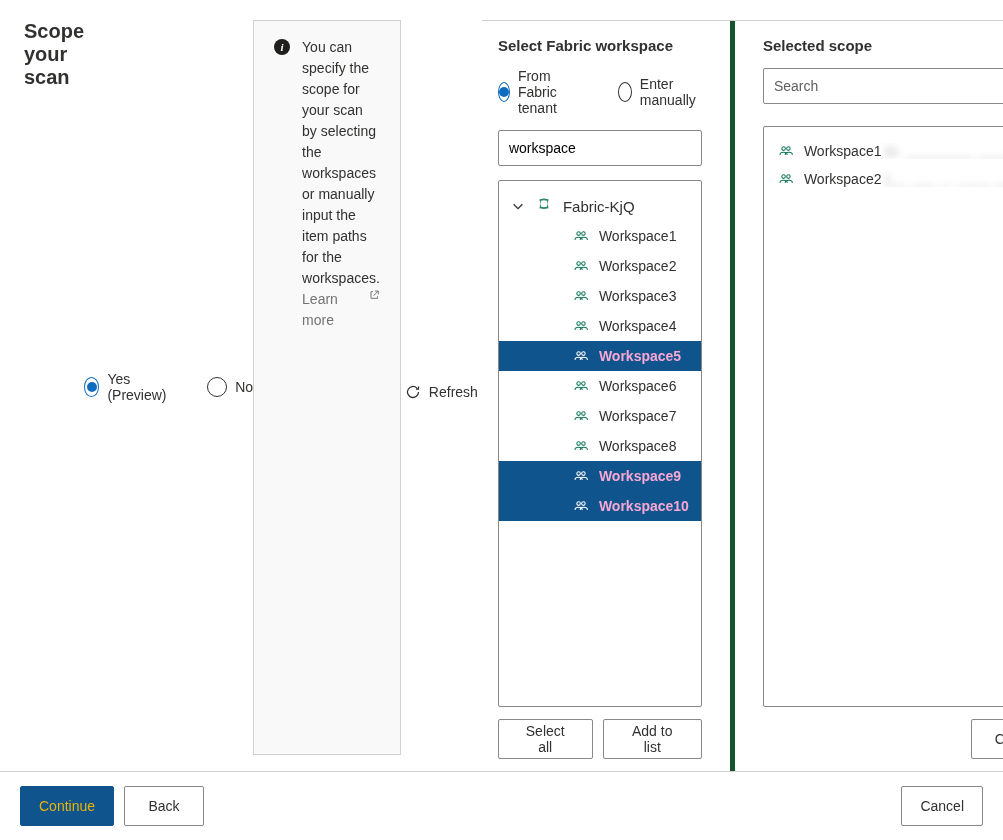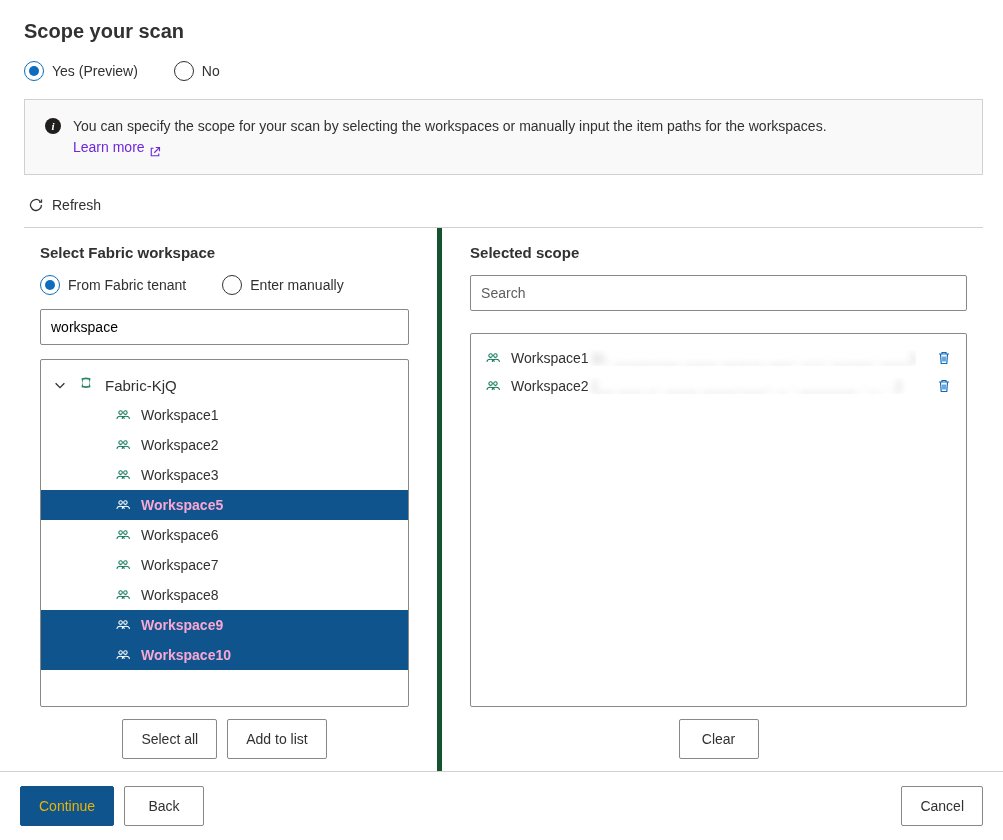--- a/index.html
+++ b/index.html
@@ -6,21 +6,21 @@
     body {
       font-family: "Segoe UI", -apple-system, BlinkMacSystemFont, sans-serif;
       font-size: 14px;
       color: #323130;
       background: #fff;
       width: 1003px;
       height: 840px;
       display: flex;
       flex-direction: column;
     }
-    .content { flex: 1; padding: 20px 20px 0 24px; display: flex; flex-direction: column; overflow: hidden; }
+    .content { flex: 1; padding: 20px 20px 0 24px; display: flex; flex-direction: row; overflow: hidden; }
     h2 { font-size: 20px; font-weight: 600; margin-bottom: 18px; }
     .radio-row { display: flex; gap: 36px; margin-bottom: 18px; align-items: center; }
     .radio { display: inline-flex; align-items: center; gap: 8px; cursor: pointer; }
     .radio-outer {
       width: 20px; height: 20px; border: 1px solid #323130; border-radius: 50%;
       display: inline-flex; align-items: center; justify-content: center;
     }
     .radio.selected .radio-outer { border-color: #0f6cbd; border-width: 1.5px; }
     .radio-inner { width: 10px; height: 10px; border-radius: 50%; background: transparent; }
     .radio.selected .radio-inner { background: #0f6cbd; }
@@ -29,21 +29,21 @@
       padding: 16px 20px; margin-bottom: 16px;
       display: flex; gap: 12px;
     }
     .info-icon {
       width: 16px; height: 16px; flex: 0 0 16px; margin-top: 2px;
       background: #201f1e; border-radius: 50%; color: #fff;
       display: inline-flex; align-items: center; justify-content: center;
       font-size: 11px; font-weight: bold; font-style: italic; font-family: Georgia, serif;
     }
     .info-text { line-height: 1.5; }
-    .link { color: #6d28d9; cursor: pointer; display: inline-flex; align-items: flex-end; gap: 4px; }
+    .link { color: #737373; cursor: pointer; display: inline-flex; align-items: flex-start; gap: 4px; }
     .ext-icon { width: 12px; height: 12px; }
     .refresh-row { display: flex; align-items: center; gap: 8px; padding: 6px 4px 14px; cursor: pointer; }
     .refresh-icon { width: 16px; height: 16px; }
     .panes { display: flex; flex: 1; border-top: 1px solid #d2d0ce; min-height: 0; }
     .pane { flex: 1; padding: 16px 16px 12px; display: flex; flex-direction: column; min-height: 0; }
     .pane-left { padding-right: 28px; }
     .pane-right { border-left: 5px solid #14532d; padding-left: 28px; justify-content: center; }
     .pane-title { font-weight: 600; font-size: 15px; margin-bottom: 14px; }
     .search-input {
       width: 100%; height: 36px; border: 1px solid #8a8886;
@@ -200,20 +200,29 @@
               </div>
               <div class="tree-item">
                 <svg class="ws-icon" viewBox="0 0 20 20" fill="none" stroke="currentColor" stroke-width="1.3">
                   <circle cx="7" cy="7" r="2.2"></circle>
                   <circle cx="13" cy="7" r="2.2"></circle>
                   <path d="M2.5 15c0-2 2-3.5 4.5-3.5S11.5 13 11.5 15"></path>
                   <path d="M9 15c0-2 2-3.5 4.5-3.5S18 13 18 15"></path>
                 </svg>
                 <span>Workspace3</span>
               </div>
+              <div class="tree-item">
+                <svg class="ws-icon" viewBox="0 0 20 20" fill="none" stroke="currentColor" stroke-width="1.3">
+                  <circle cx="7" cy="7" r="2.2"></circle>
+                  <circle cx="13" cy="7" r="2.2"></circle>
+                  <path d="M2.5 15c0-2 2-3.5 4.5-3.5S11.5 13 11.5 15"></path>
+                  <path d="M9 15c0-2 2-3.5 4.5-3.5S18 13 18 15"></path>
+                </svg>
+                <span>Workspace4</span>
+              </div>
               <div class="tree-item selected">
                 <svg class="ws-icon" viewBox="0 0 20 20" fill="none" stroke="currentColor" stroke-width="1.3">
                   <circle cx="7" cy="7" r="2.2"></circle>
                   <circle cx="13" cy="7" r="2.2"></circle>
                   <path d="M2.5 15c0-2 2-3.5 4.5-3.5S11.5 13 11.5 15"></path>
                   <path d="M9 15c0-2 2-3.5 4.5-3.5S18 13 18 15"></path>
                 </svg>
                 <span>Workspace5</span>
               </div>
               <div class="tree-item">

